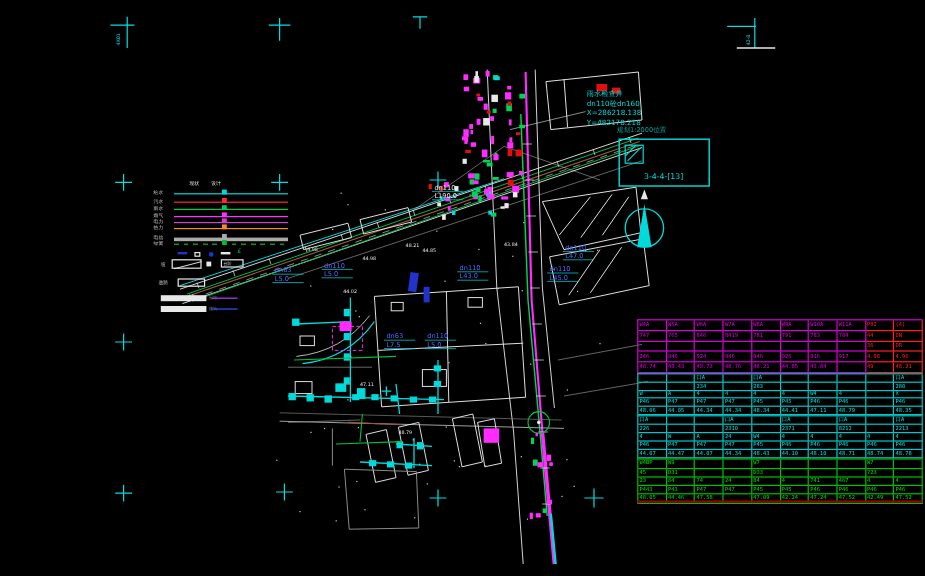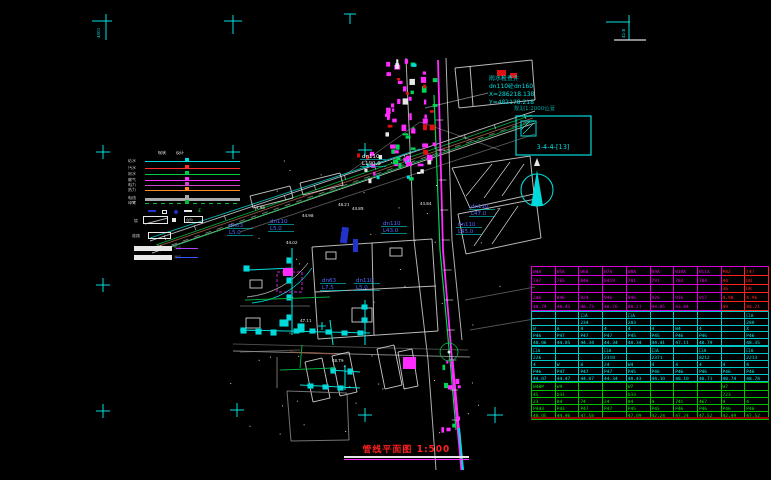--- a/index.html
+++ b/index.html
@@ -681,21 +681,13 @@
         <div class="tcell" style="border-color: rgb(0, 192, 0); color: rgb(0, 224, 0); height: 8px; line-height: 8px;">42.24</div>
         <div class="tcell" style="border-color: rgb(0, 192, 0); color: rgb(0, 224, 0); height: 8px; line-height: 8px;">47.24</div>
         <div class="tcell" style="border-color: rgb(0, 192, 0); color: rgb(0, 224, 0); height: 8px; line-height: 8px;">47.52</div>
         <div class="tcell" style="border-color: rgb(0, 192, 0); color: rgb(0, 224, 0); height: 8px; line-height: 8px;">42.49</div>
         <div class="tcell" style="border-color: rgb(0, 192, 0); color: rgb(0, 224, 0); height: 8px; line-height: 8px;">47.52</div>
       </div>
     </div>
   <div style="position:absolute;left:531px;top:417px;width:238px;height:2px;background:#990000;"></div>
 
   
-  <div id="title-wrap">
-    <div id="title-text">
-      <span>管线平面图</span>
-      <span>1:500</span>
-    </div>
-    <div id="title-underline1"></div>
-    <div id="title-underline2"></div>
-  </div>
 </div>
 
 </body></html>

